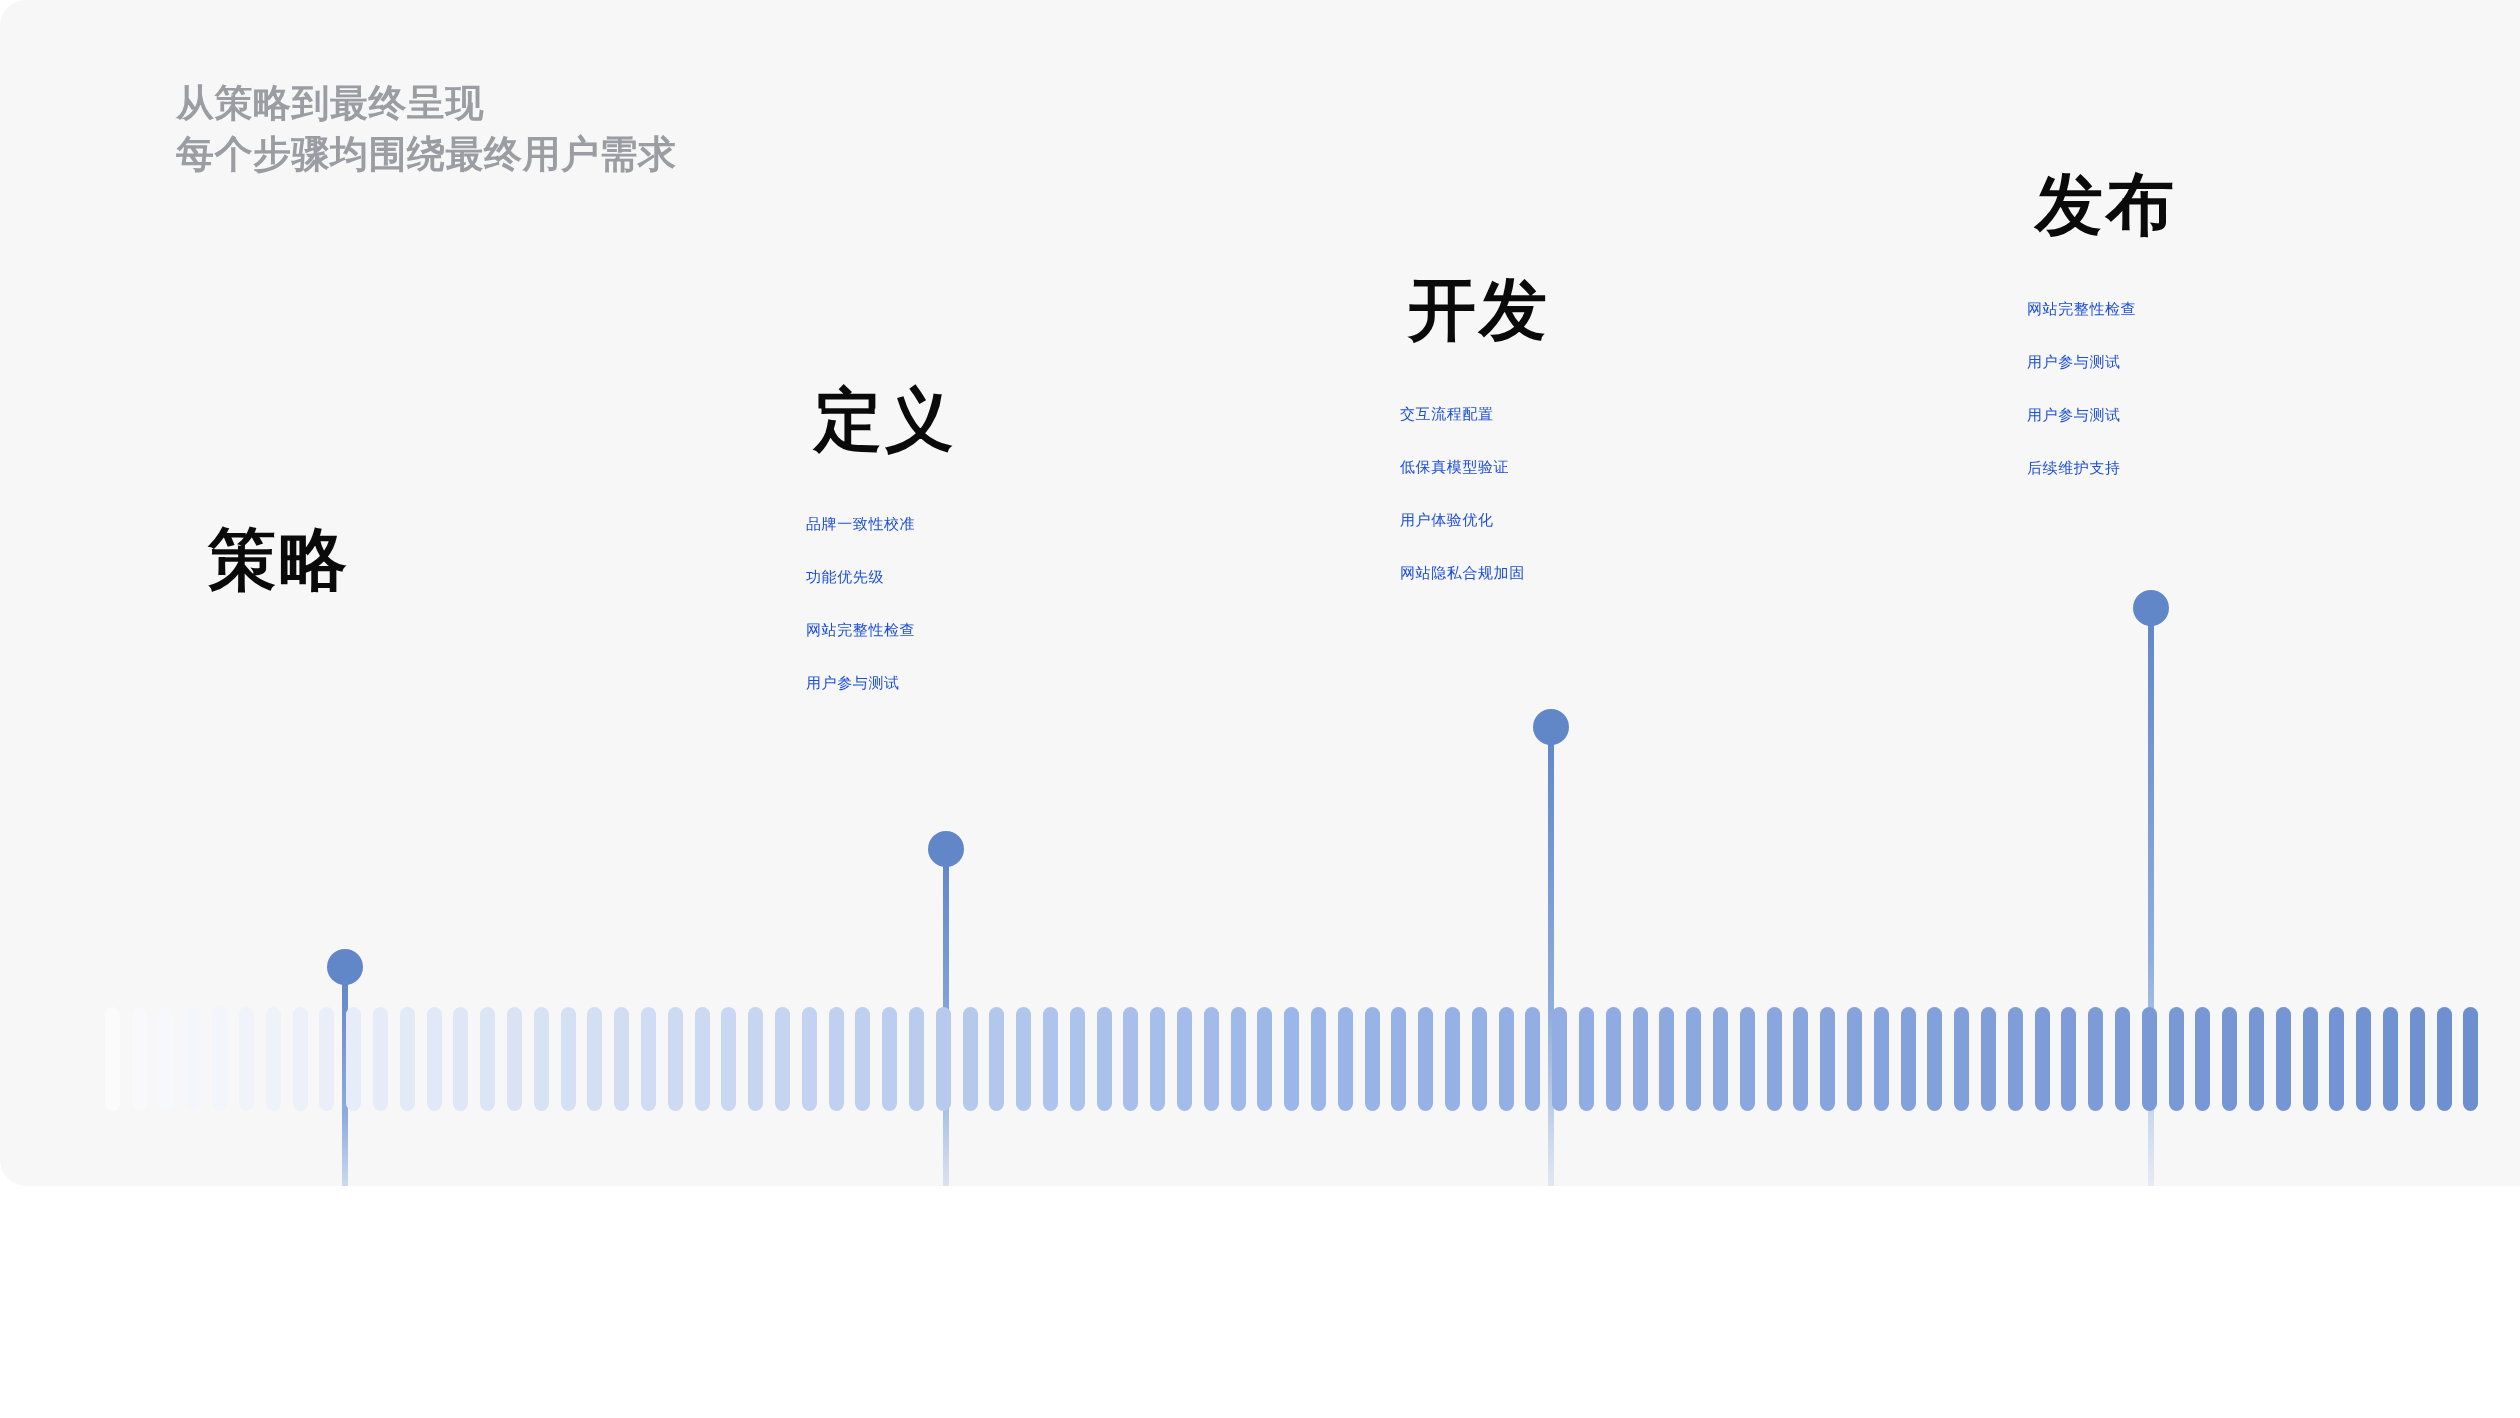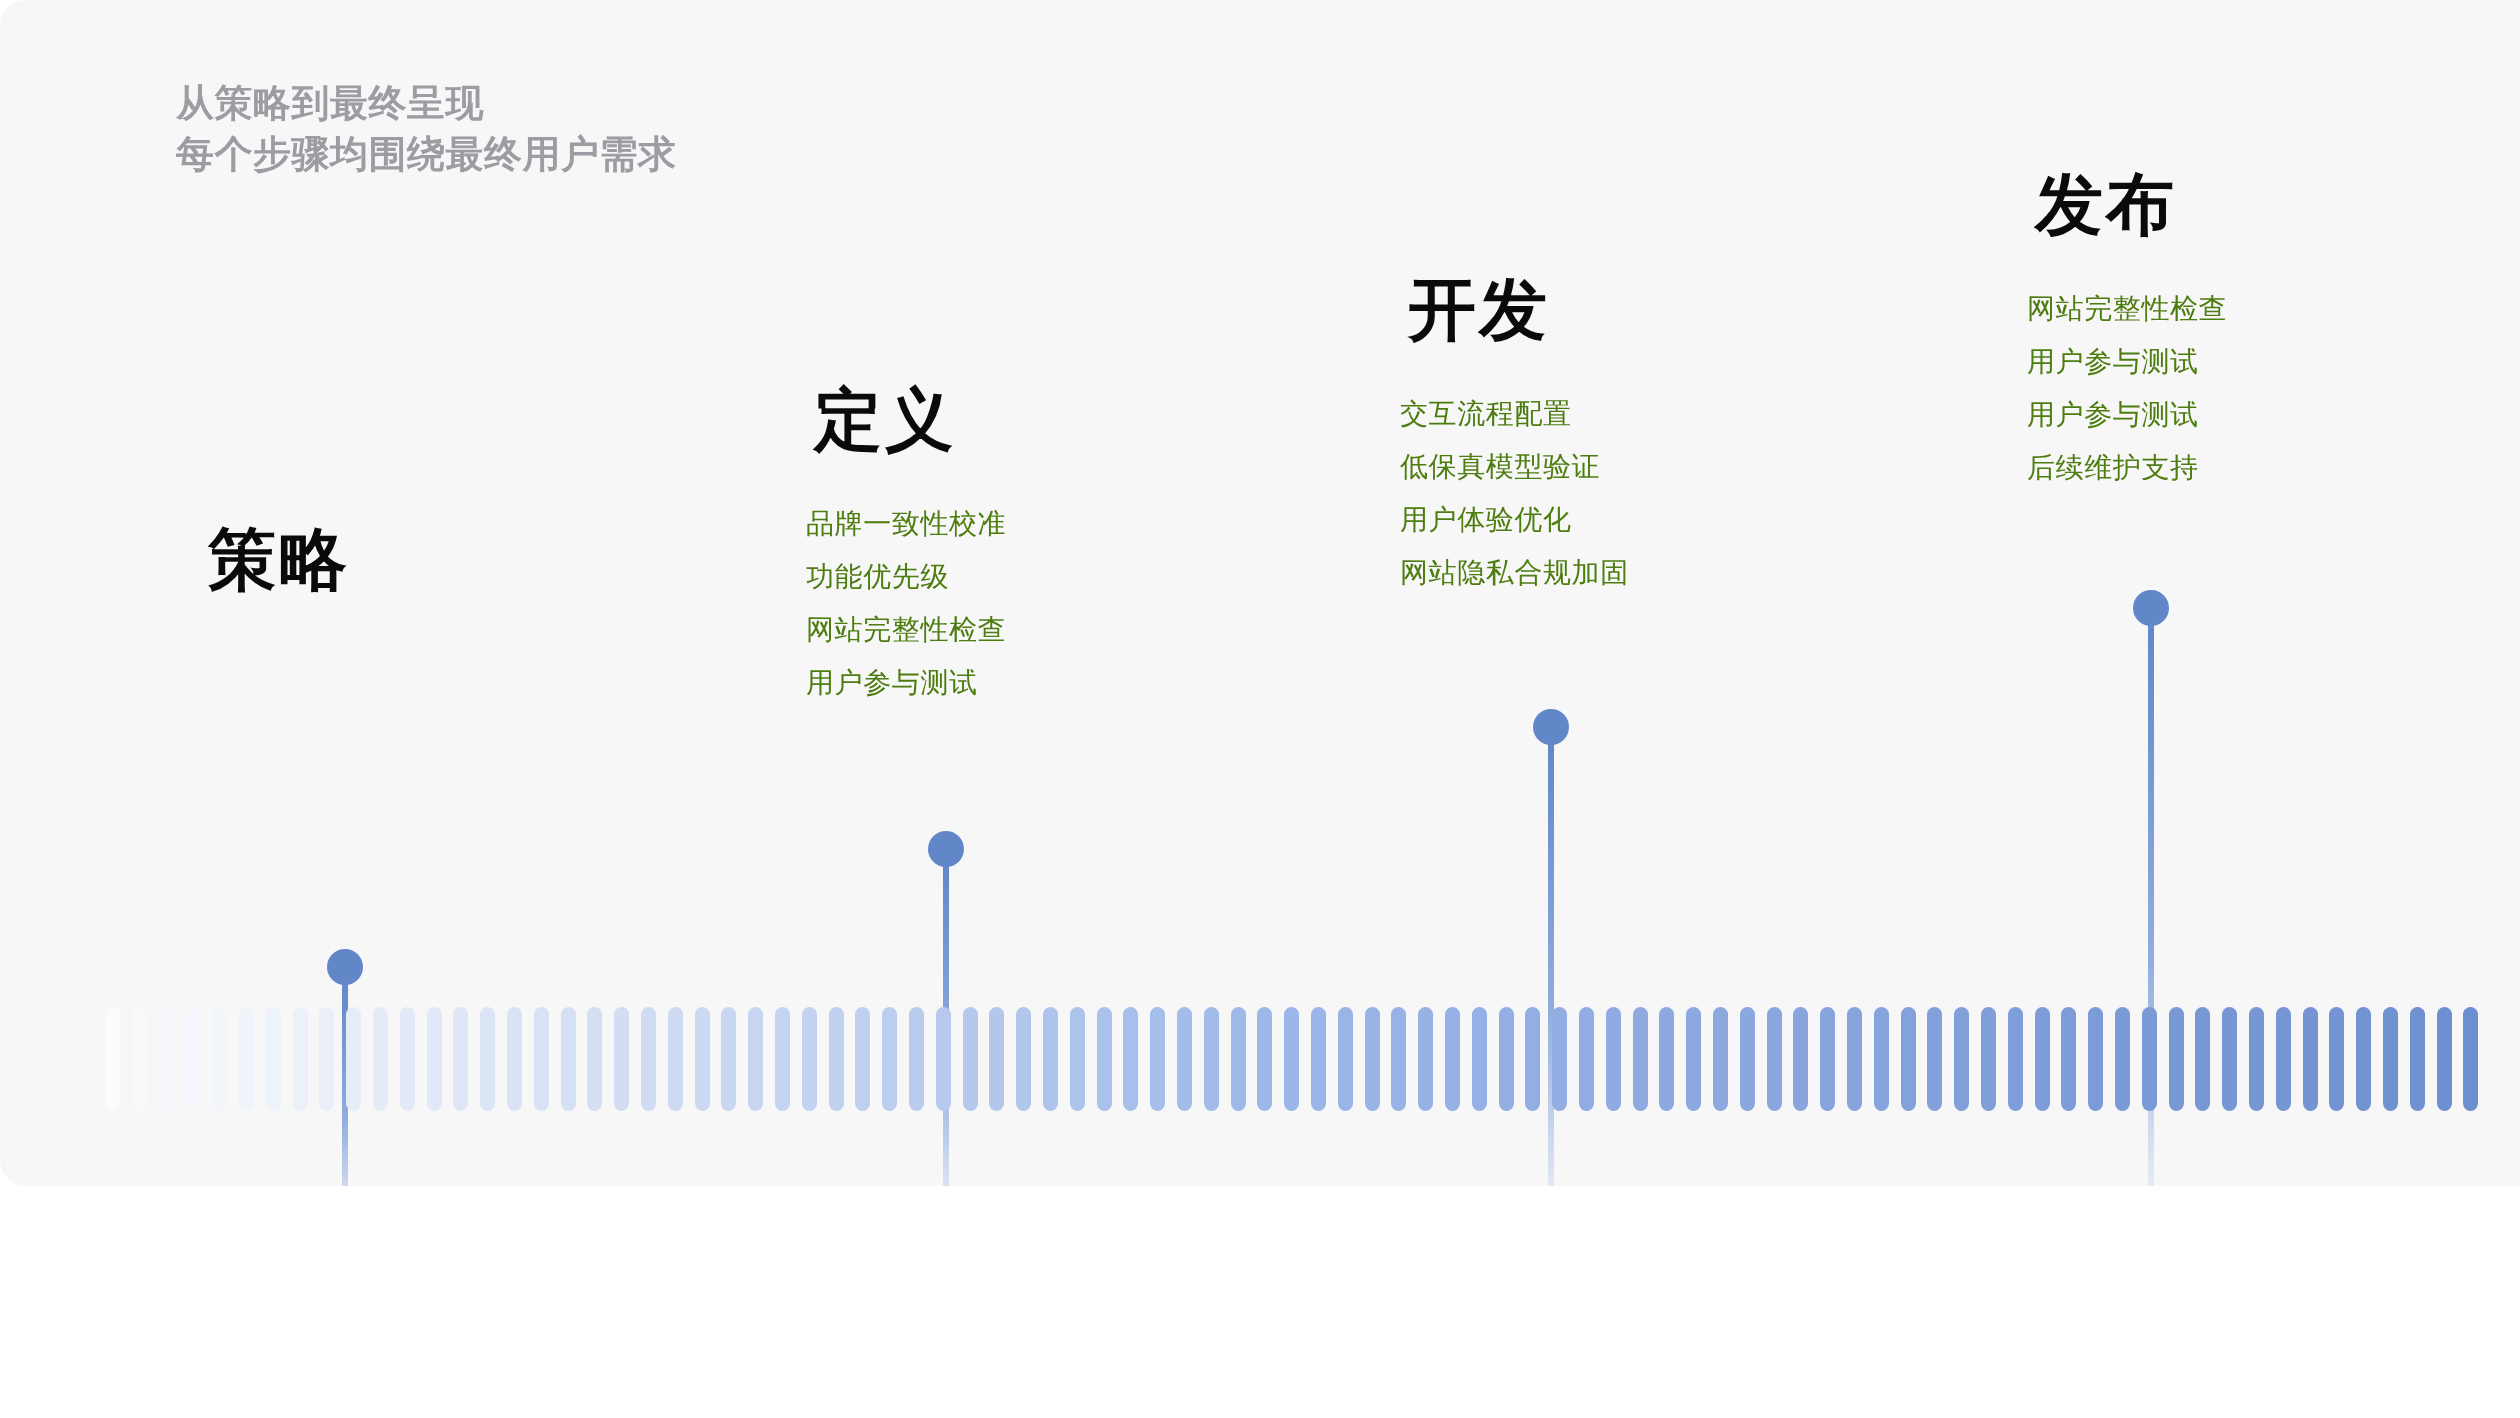--- a/index.html
+++ b/index.html
@@ -52,23 +52,23 @@
     letter-spacing: 3px;
     margin: 0 0 0 8px;
     white-space: nowrap;
   }
   .stage-items {
     margin: 0;
     padding: 0;
     list-style: none;
   }
   .stage-item {
-    font-size: 28px;
+    font-size: 15px;
     line-height: 53px;
-    color: #4d7c0f;
+    color: #1d4ed8;
     letter-spacing: 0.6px;
     white-space: nowrap;
   }
 
   
   .pin {
     position: absolute;
   }
   .pin-dot {
     position: absolute;

